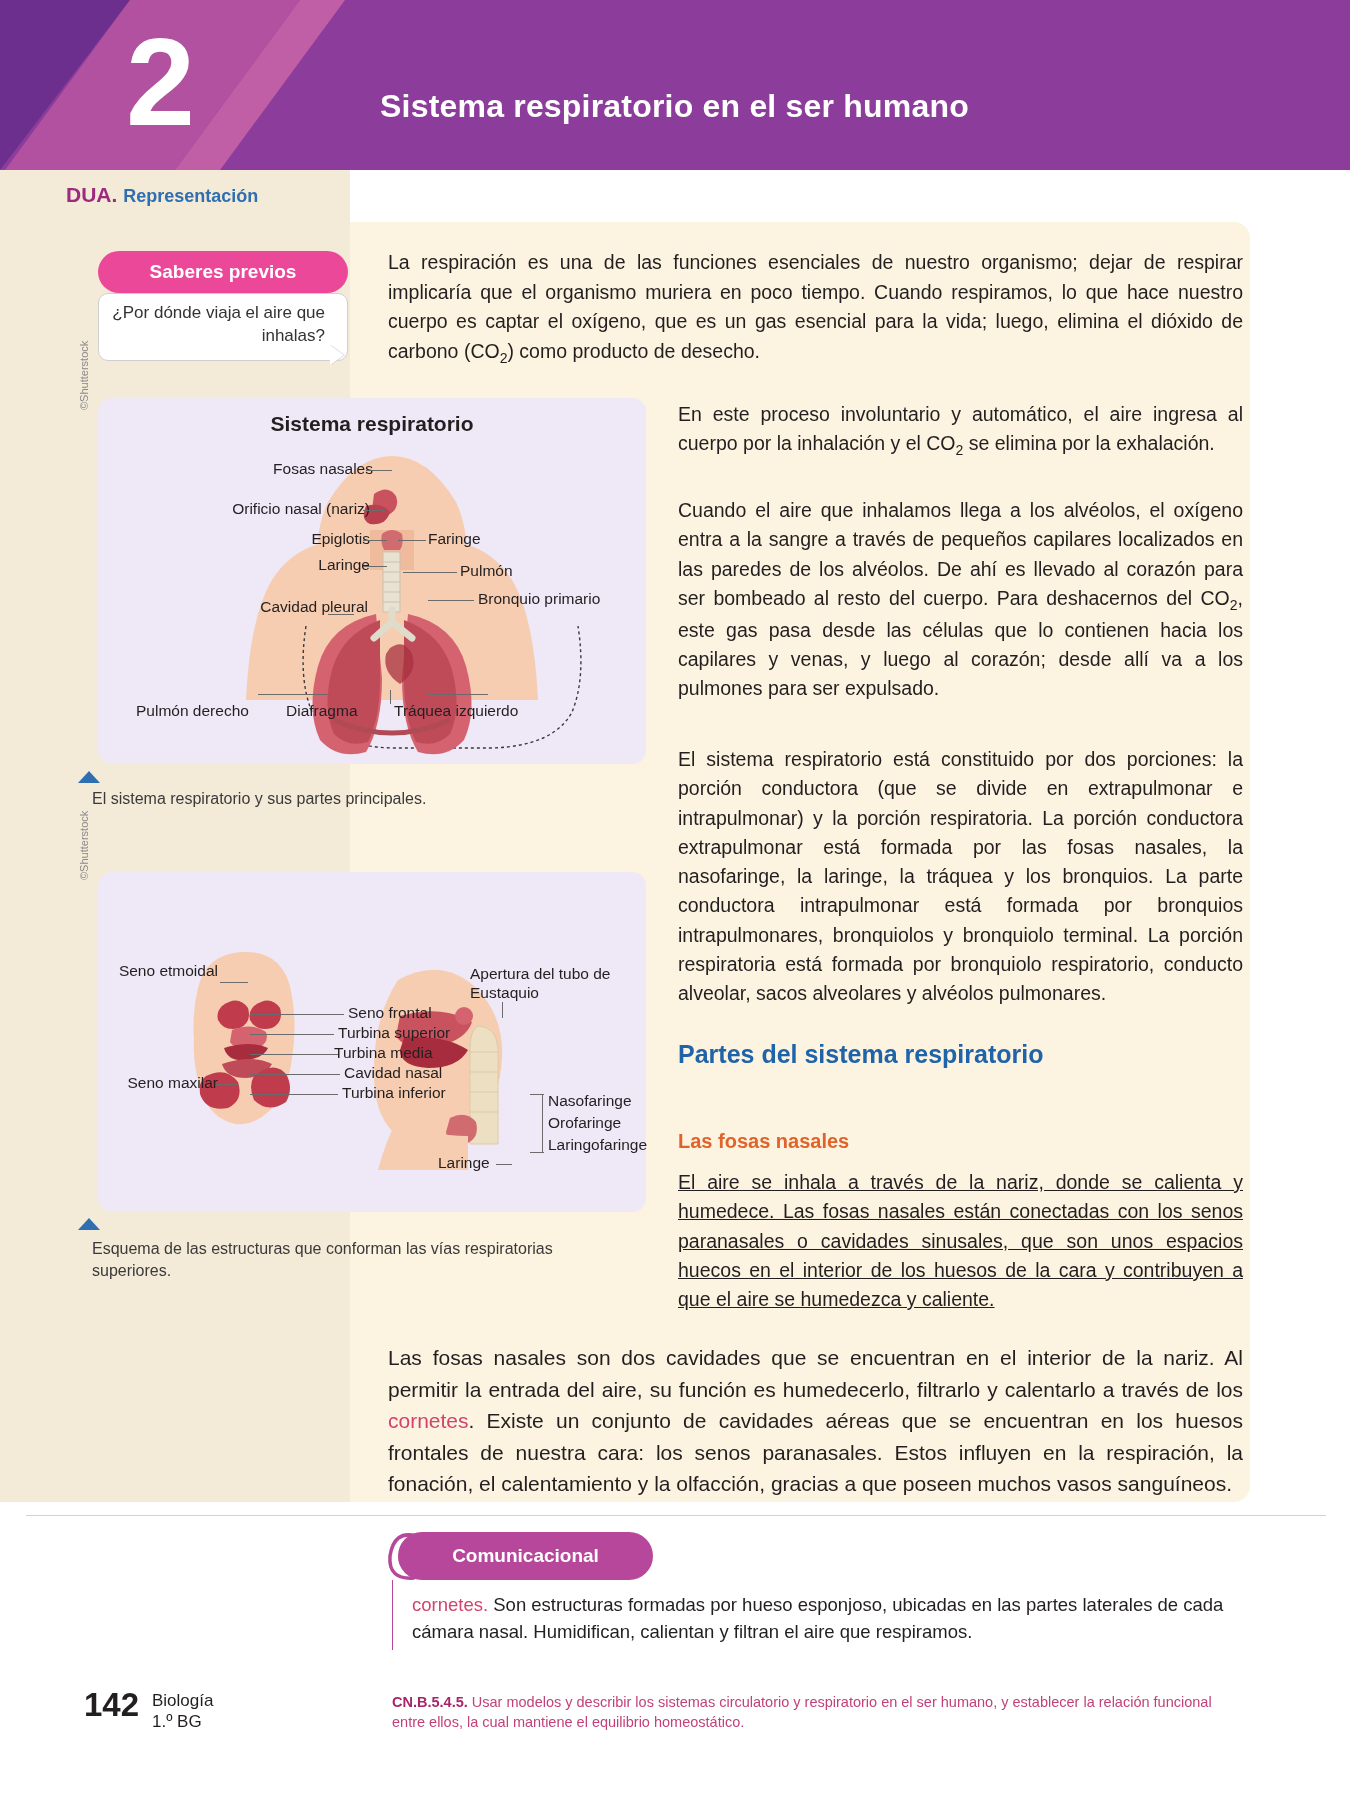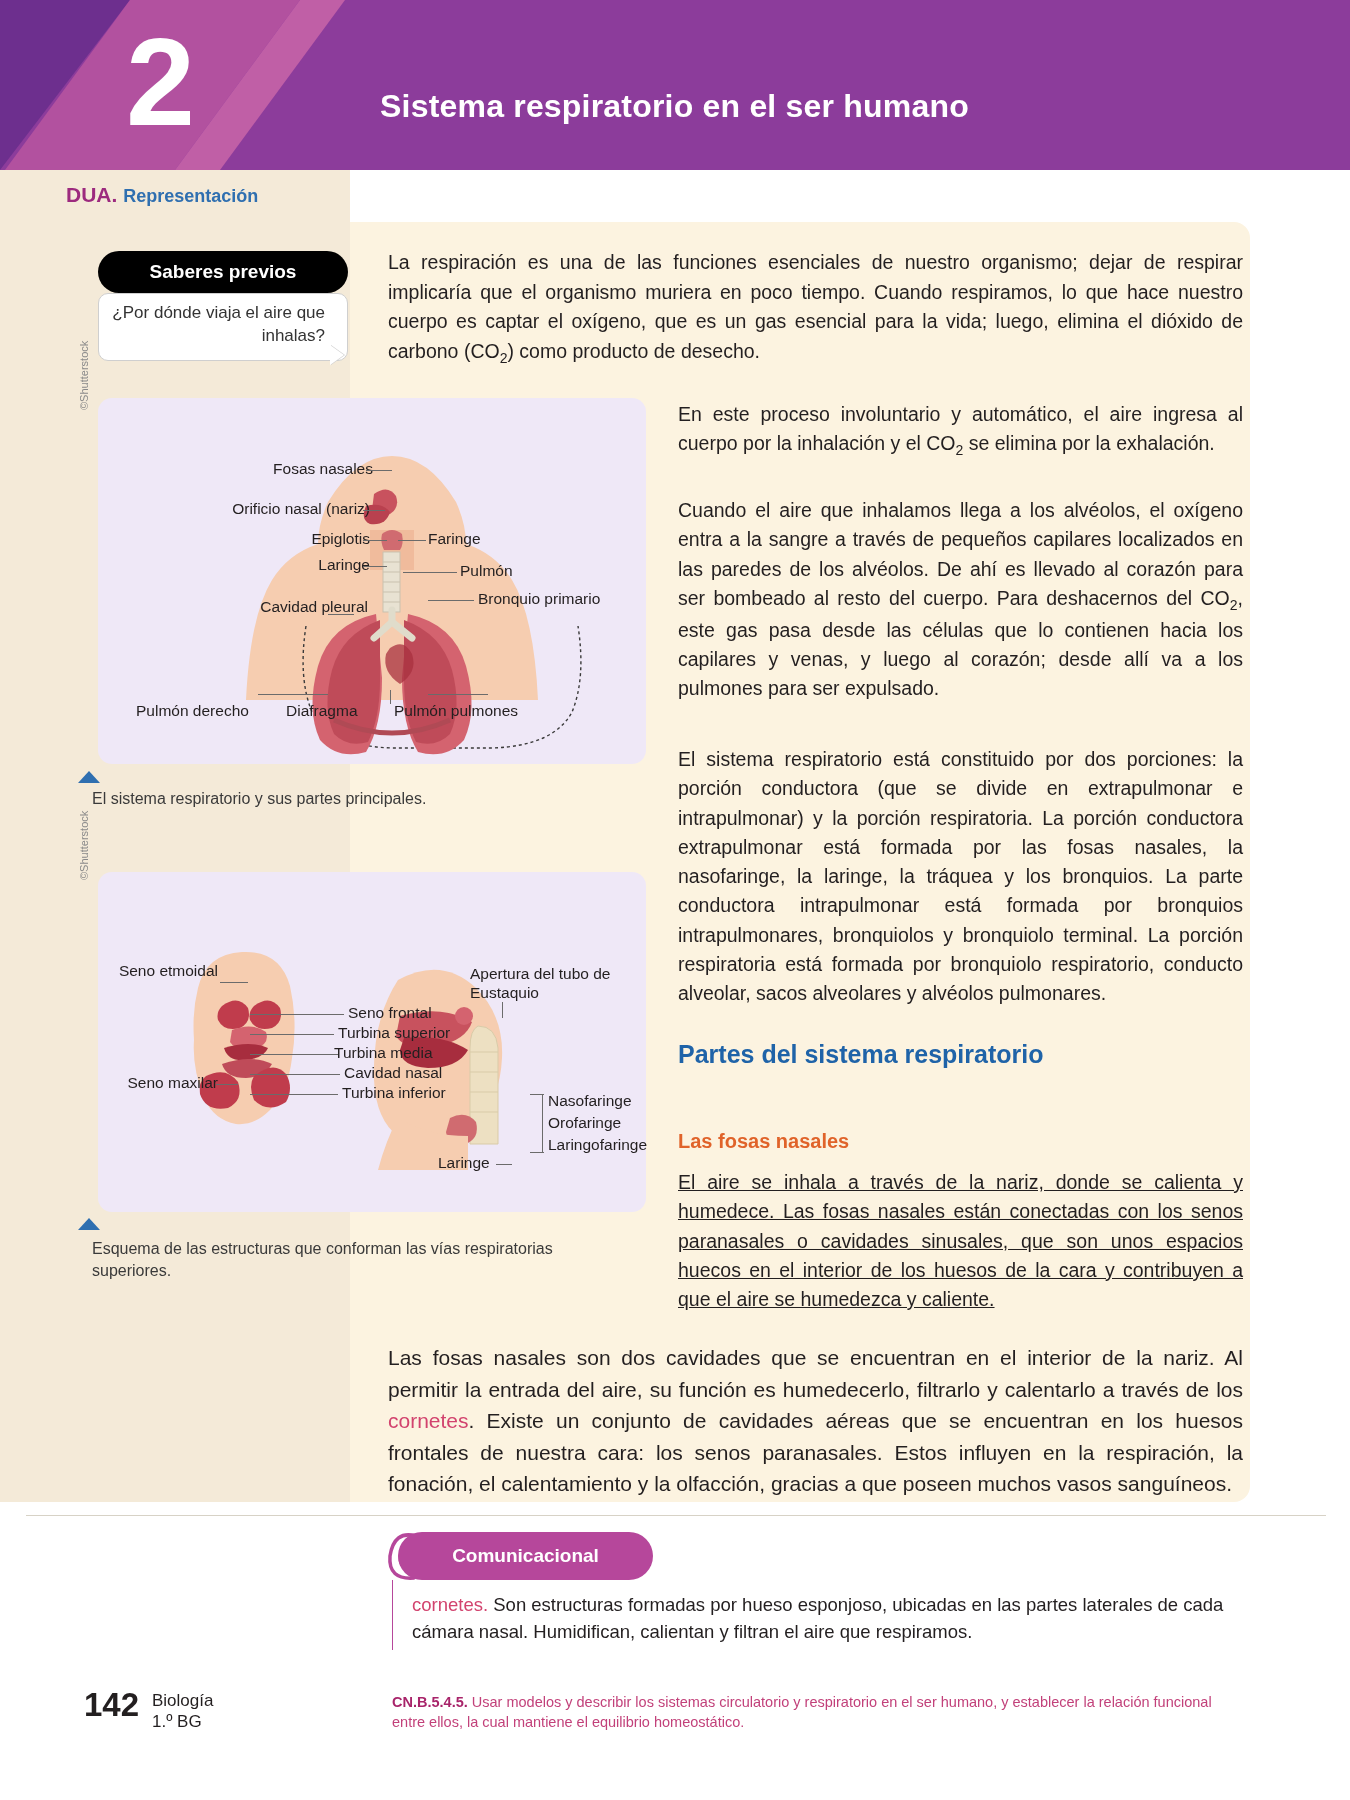--- a/index.html
+++ b/index.html
@@ -60,21 +60,21 @@
   }
   .cream-right {
     position:absolute; left:350px; top:222px; width:900px; height:1280px;
     background:#fcf3e0;
     border-radius:0 16px 16px 0;
   }
 
   
   .saberes-pill {
     position:absolute; left:98px; top:251px; width:250px; height:42px;
-    background:#000000; border-radius:21px;
+    background:#ec4899; border-radius:21px;
   }
   .saberes-pill-label {
     position:absolute; left:0; top:0; width:250px; height:42px;
     line-height:42px; text-align:center;
     color:#ffffff; font-weight:bold; font-size:19px;
   }
   .saberes-balloon {
     position:absolute; left:98px; top:293px; width:250px; height:68px;
     background:#ffffff; border:1px solid #cfcfcf; border-radius:10px;
   }
@@ -264,20 +264,21 @@
 <div class="h2-blue">Partes del sistema respiratorio</div>
 <div class="h3-orange">Las fosas nasales</div>
 <div class="fosas-p">El aire se inhala a través de la nariz, donde se calienta y humedece. Las fosas nasales están conectadas con los senos paranasales o cavidades sinusales, que son unos espacios huecos en el interior de los huesos de la cara y contribuyen a que el aire se humedezca y caliente.</div>
 
 <div class="bottom-p">
   <span>Las fosas nasales son dos cavidades que se encuentran en el interior de la nariz. Al permitir la entrada del aire, su función es humedecerlo, filtrarlo y calentarlo a través de los </span><span class="kw">cornetes</span><span>. Existe un conjunto de cavidades aéreas que se encuentran en los huesos frontales de nuestra cara: los senos paranasales. Estos influyen en la respiración, la fonación, el calentamiento y la olfacción, gracias a que poseen muchos vasos sanguíneos.</span>
 </div>
 
 <div class="credit1">©Shutterstock</div>
 <div class="fig1">
+  <div class="fig1-title">Sistema respiratorio</div>
 
   <svg width="548" height="330" style="position:absolute;left:0;top:36px;">
 
     <path d="M230 68 q28 -46 64 -46 q36 0 64 46 q10 22 10 42 q30 10 46 36 q22 36 26 120 l-292 0 q4 -84 26 -120 q16 -26 46 -36 q0 -20 10 -42 z" fill="#f6cdb0" stroke="none"></path>
 
     <rect x="272" y="96" width="44" height="40" fill="#f0bb9c"></rect>
 
     <rect x="285" y="118" width="17" height="60" fill="#e8e2d2" stroke="#c9c1ae" stroke-width="1"></rect>
     <line x1="285" y1="128" x2="302" y2="128" stroke="#c9c1ae"></line>
     <line x1="285" y1="138" x2="302" y2="138" stroke="#c9c1ae"></line>
@@ -332,21 +333,21 @@
     <span>Cavidad pleural</span>
   </div>
   <div class="ln" style="left:230px; top:216px; width:26px;"></div>
 
   <div class="lbl" style="left:38px; top:304px;">Pulmón derecho</div>
   <div class="ln" style="left:160px; top:296px; width:70px;"></div>
 
   <div class="lbl" style="left:188px; top:304px;">Diafragma</div>
   <div class="lnv" style="left:292px; top:292px; height:14px;"></div>
 
-  <div class="lbl" style="left:296px; top:304px;">Pulmón pulmones</div>
+  <div class="lbl" style="left:296px; top:304px;">Tráquea izquierdo</div>
   <div class="ln" style="left:330px; top:296px; width:60px;"></div>
 </div>
 <div class="tri1"></div>
 <div class="cap1">El sistema respiratorio y sus partes principales.</div>
 
 <div class="credit2">©Shutterstock</div>
 <div class="fig2">
 
   <svg width="548" height="260" style="position:absolute;left:0;top:70px;">
 

